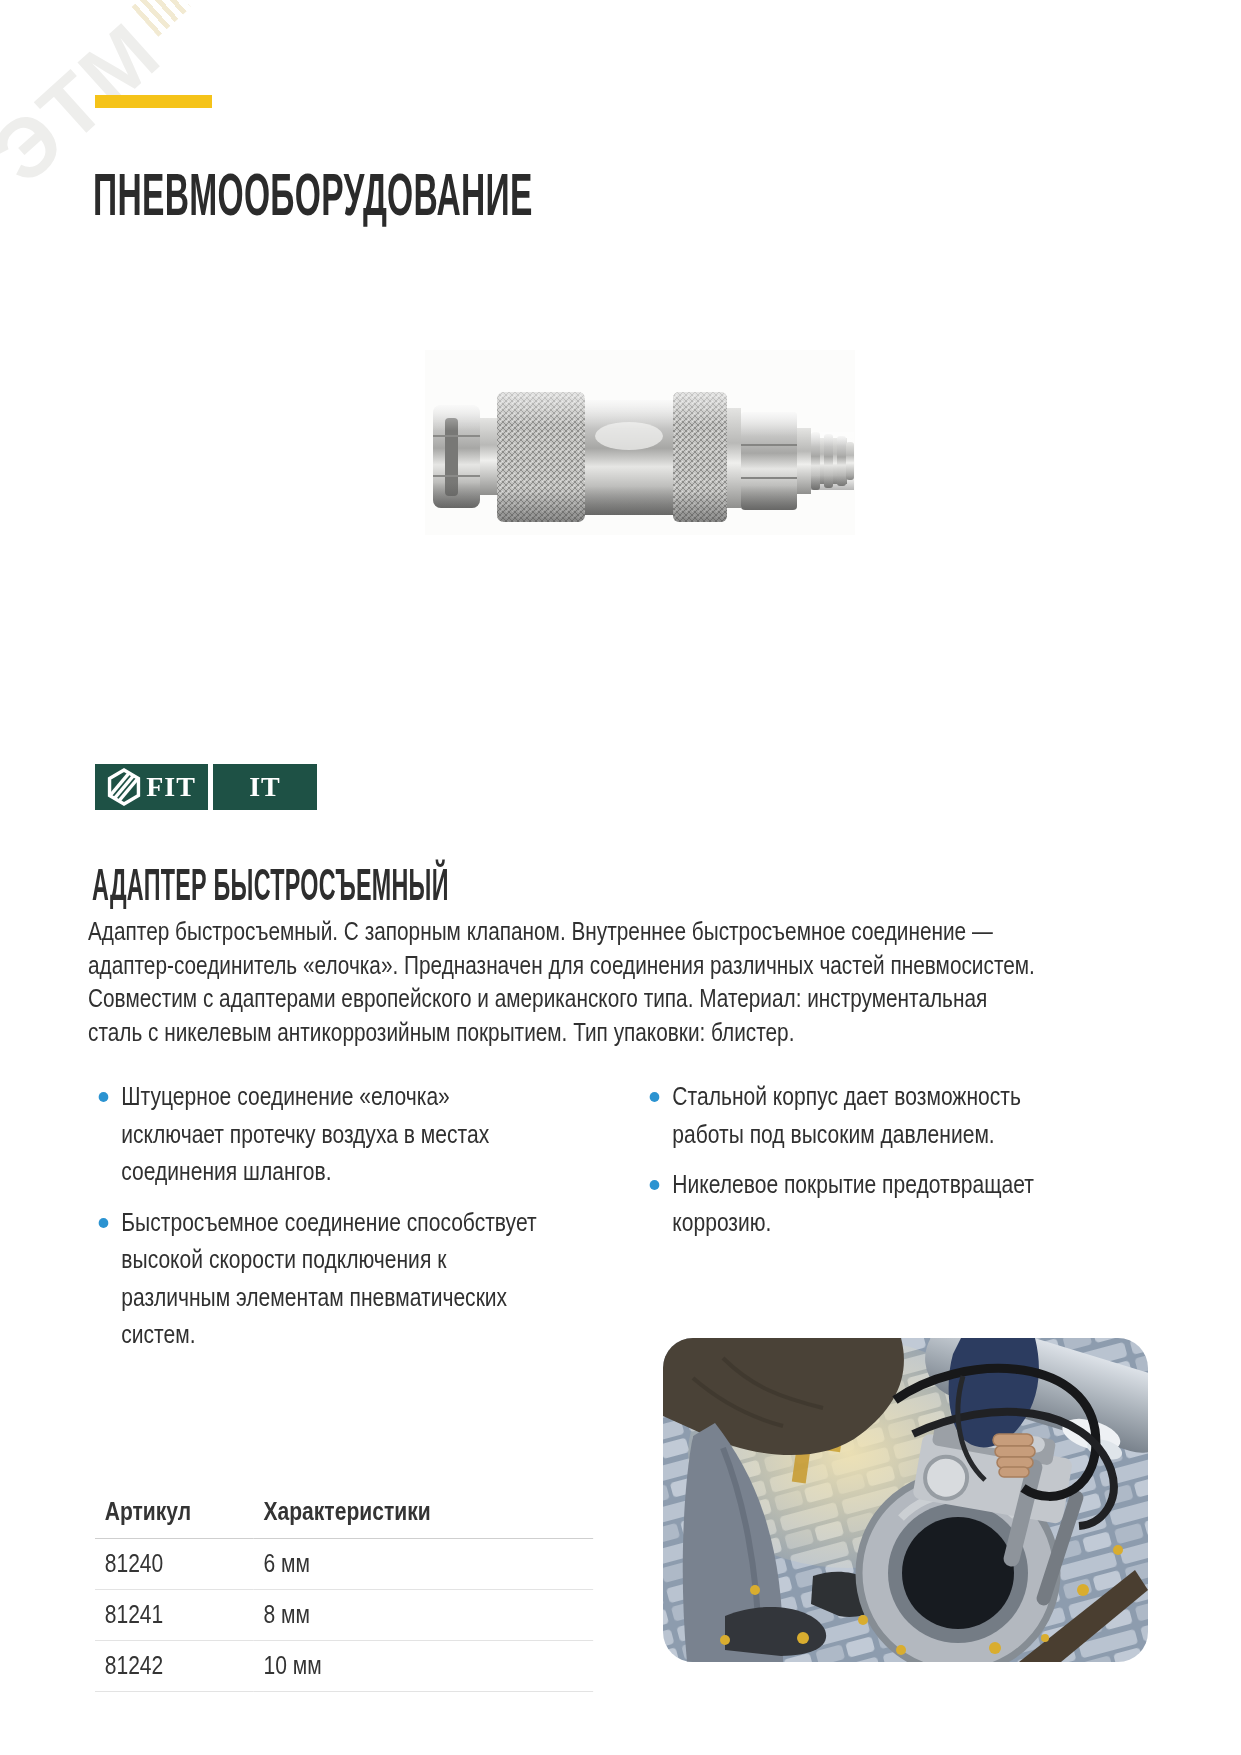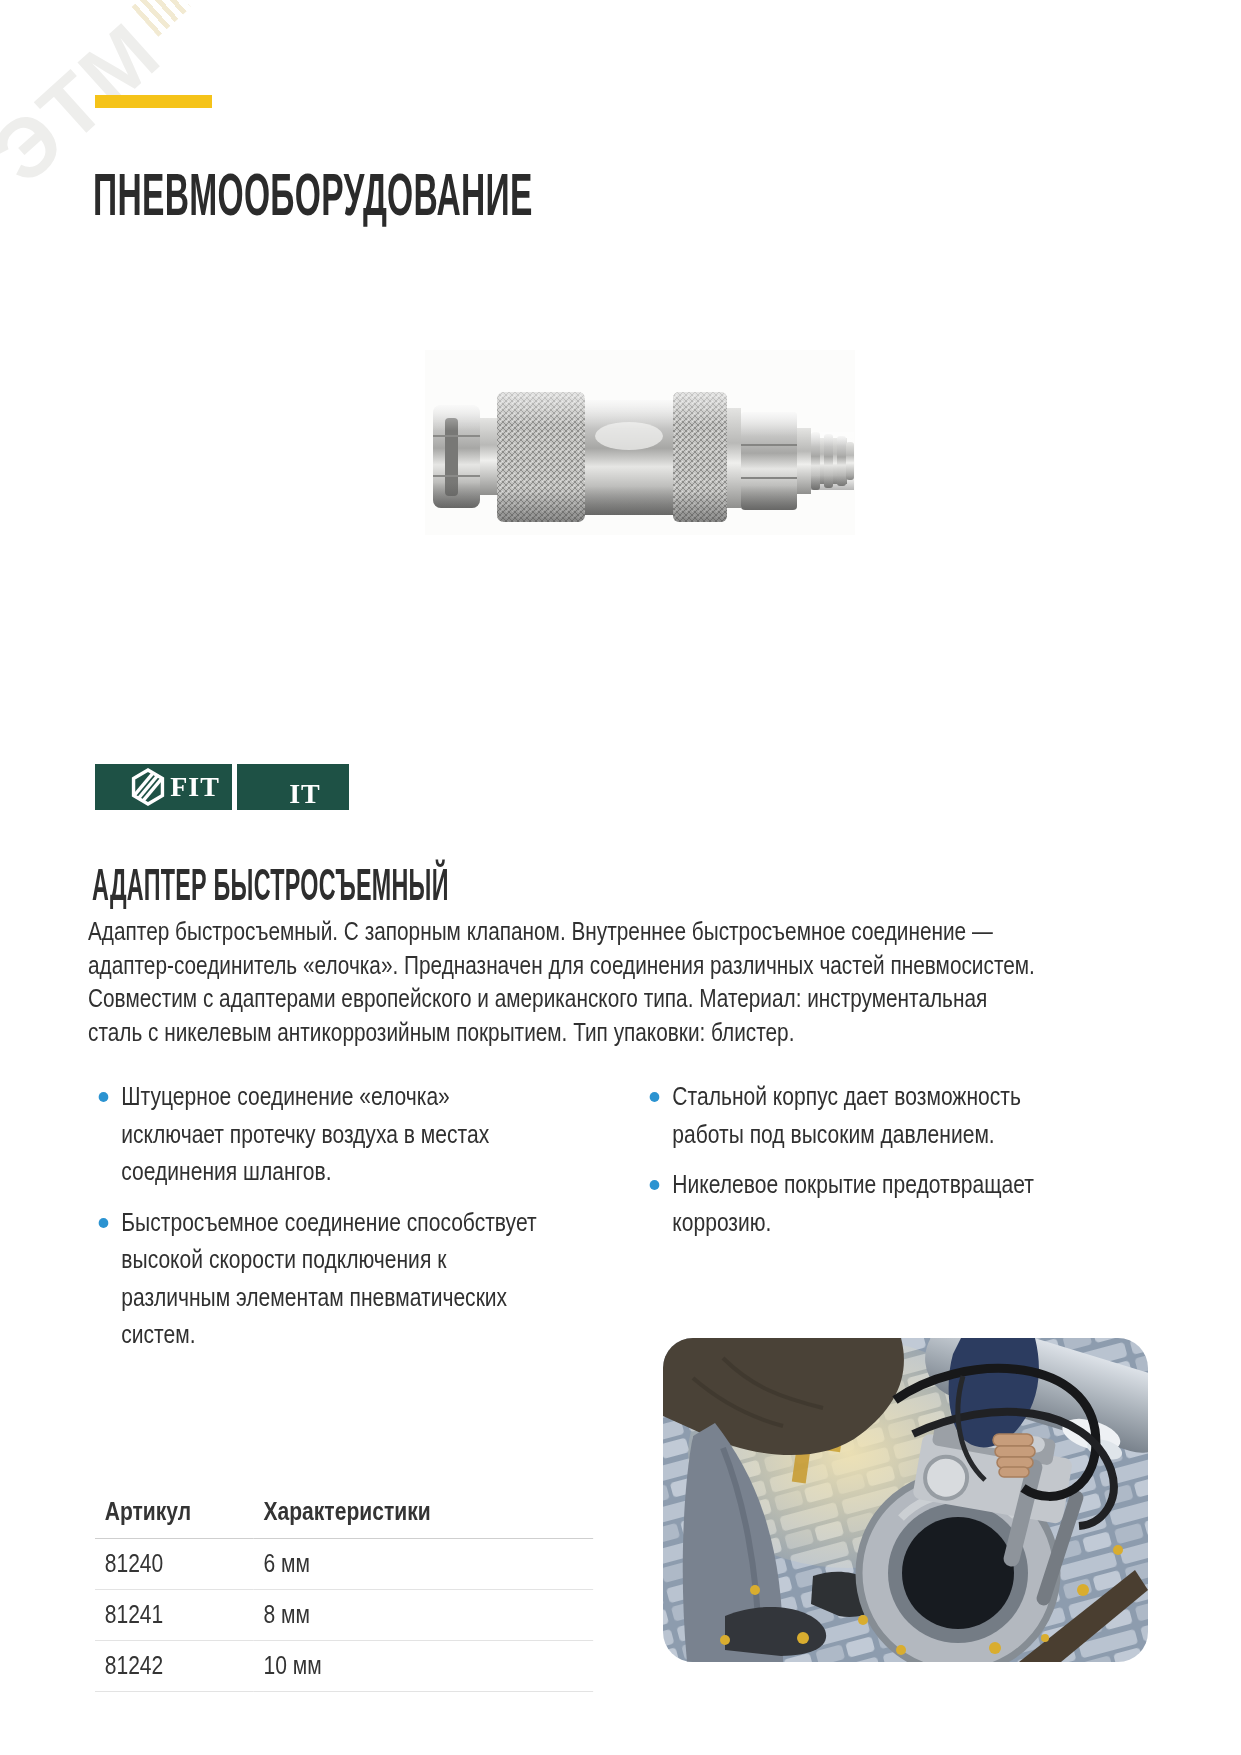--- a/index.html
+++ b/index.html
@@ -31,24 +31,24 @@
 
   
   .product-figure { position:absolute; left:425px; top:350px; width:430px; height:185px; background:#fcfcfb; }
   .product-figure svg { display:block; width:100%; height:100%; }
 
   
   .brand-row { position:absolute; left:95px; top:764px; display:flex; gap:5px; }
   .brand-box {
     height:46px; background:#1E5145; color:#ffffff; display:flex;
     align-items:center; justify-content:center;
-    font-family:"Liberation Serif", serif; font-weight:700; font-size:28px; letter-spacing:1px;padding-left:24px;
+    font-family:"Liberation Serif", serif; font-weight:700; font-size:28px; letter-spacing:1px;
   }
   .brand-fit { width:113px; gap:5px; }
-  .brand-it { width:88px;align-items:flex-end; }
+  .brand-it { width:104px; }
 
   
   .product-name {
     position:absolute; left:92px; top:822px; font-size:44px; line-height:52px;
     font-weight:700; color:#2e2e2e; white-space:nowrap;
     transform:scaleX(0.53); transform-origin:0 0; letter-spacing:0.5px;
   }
   .description {
     position:absolute; left:88px; top:889px; width:1185px;
     font-size:26px; line-height:33.5px; color:#303030;

